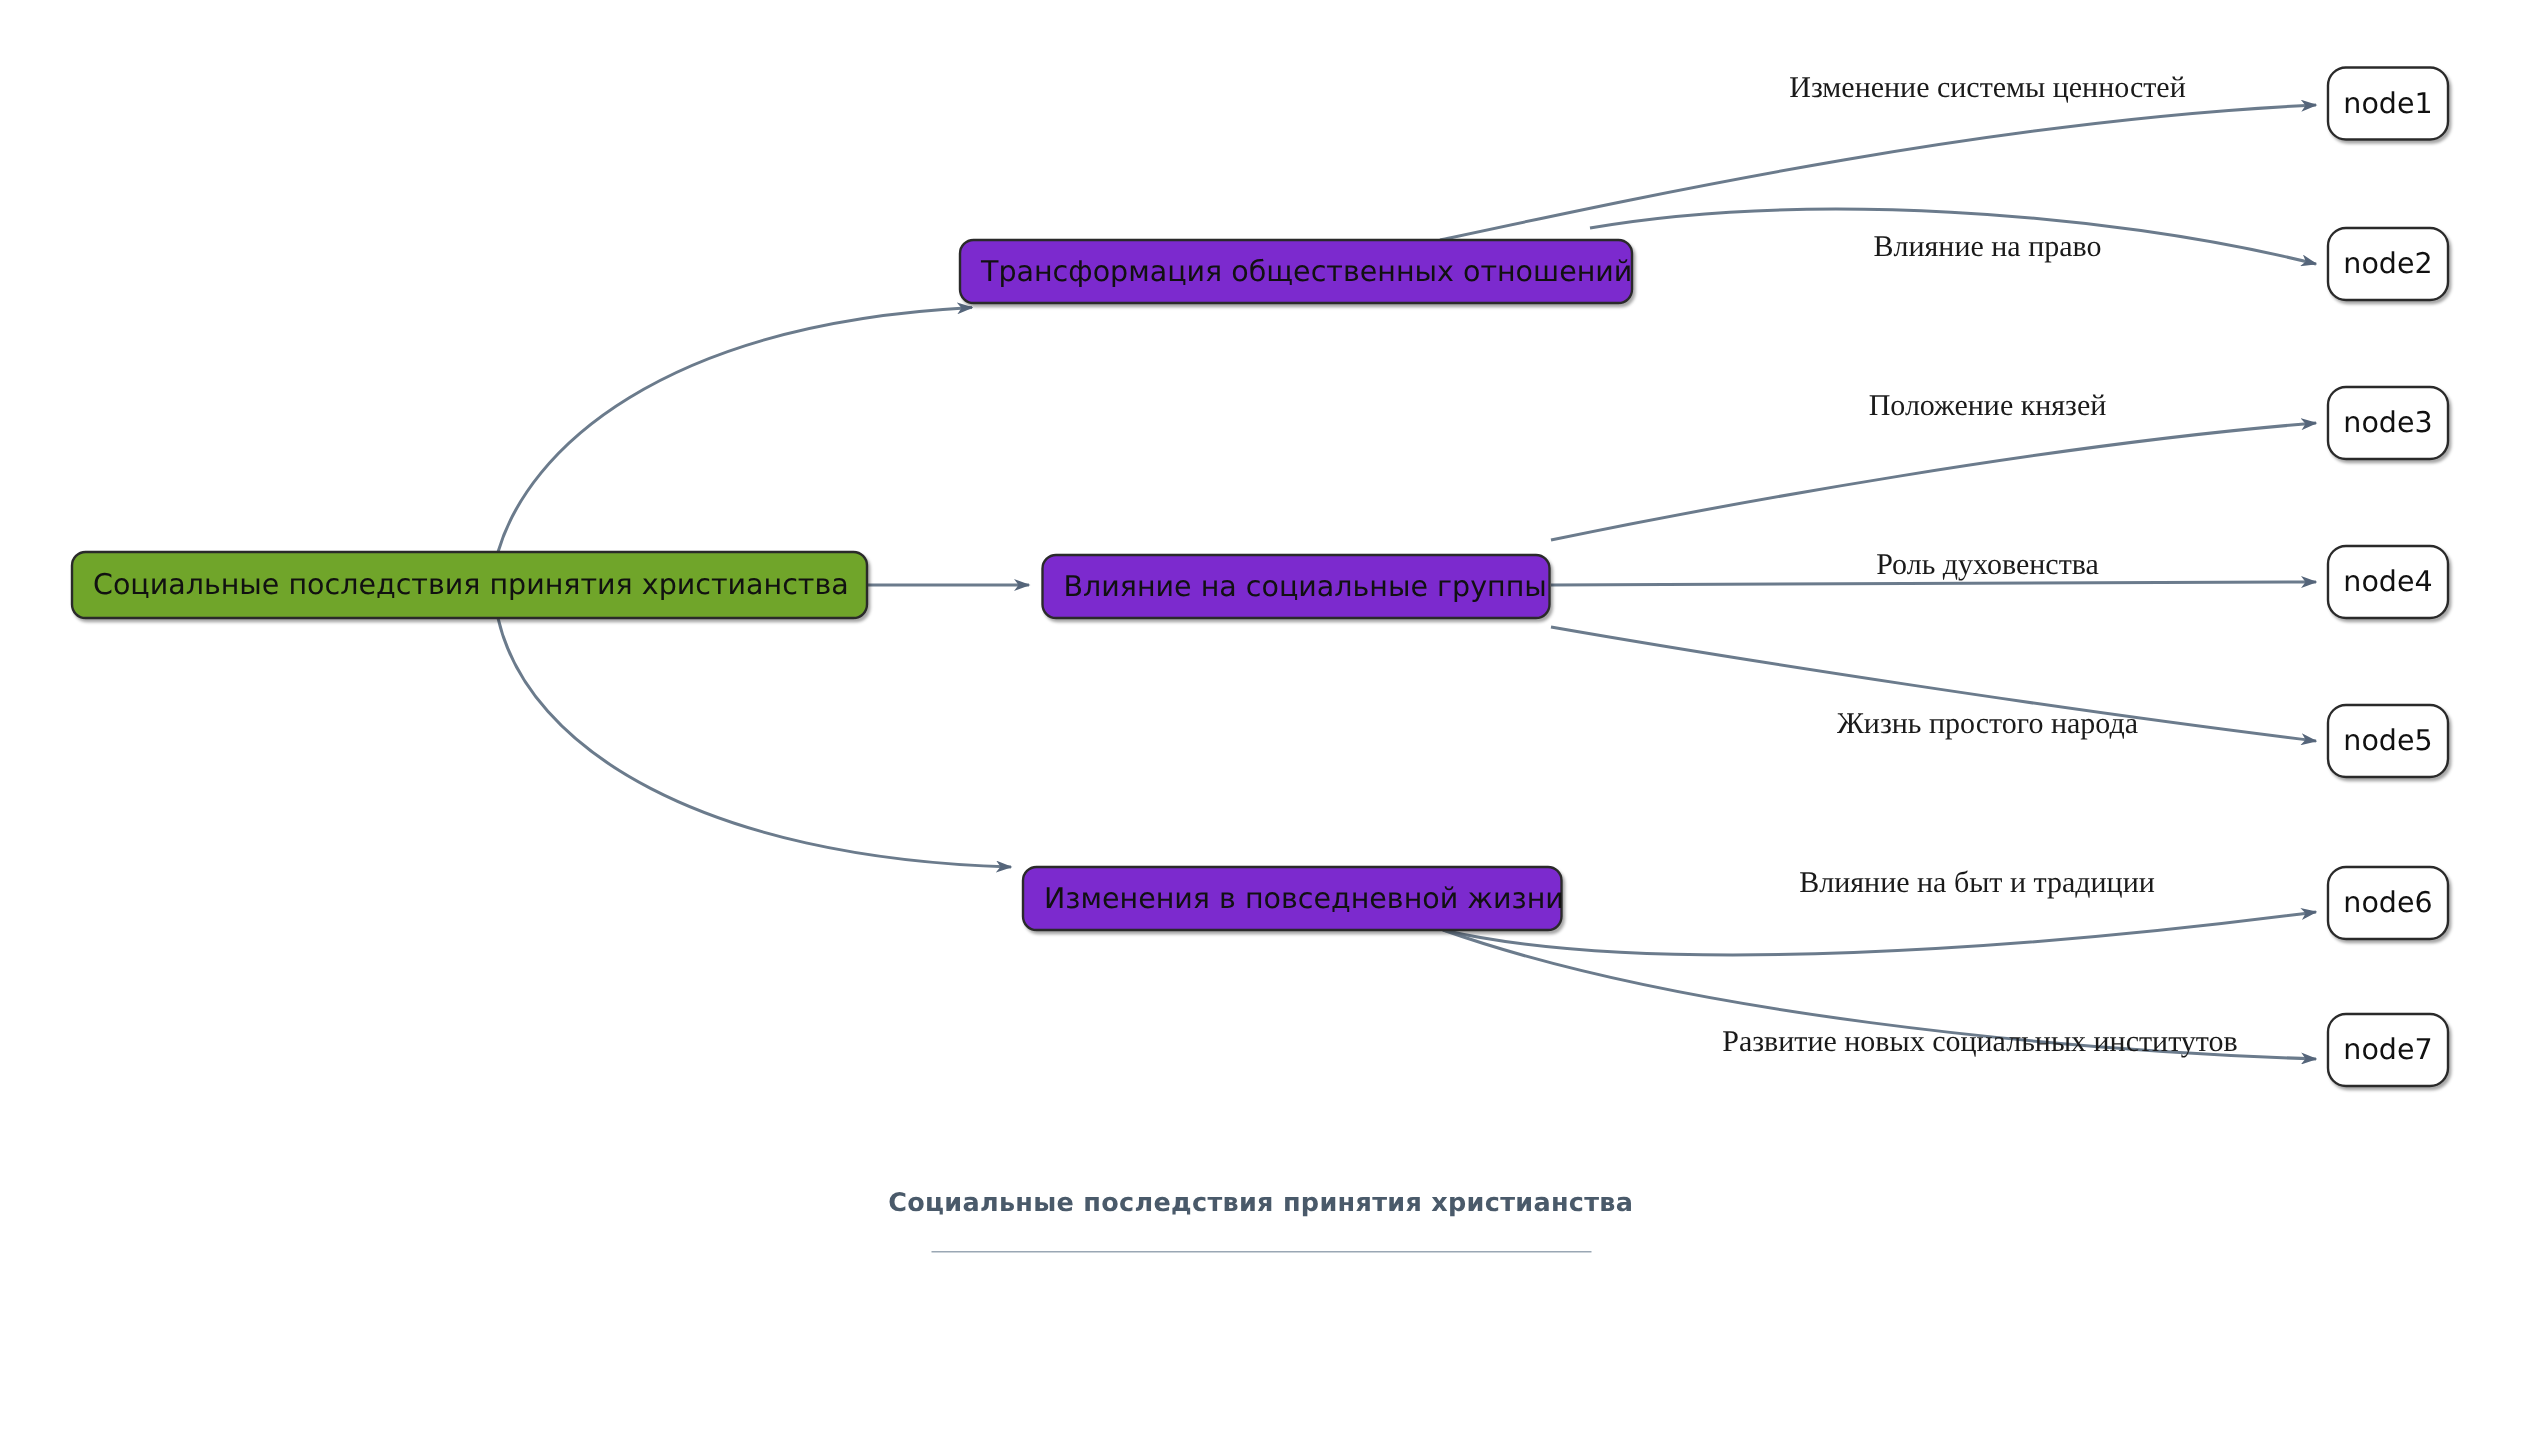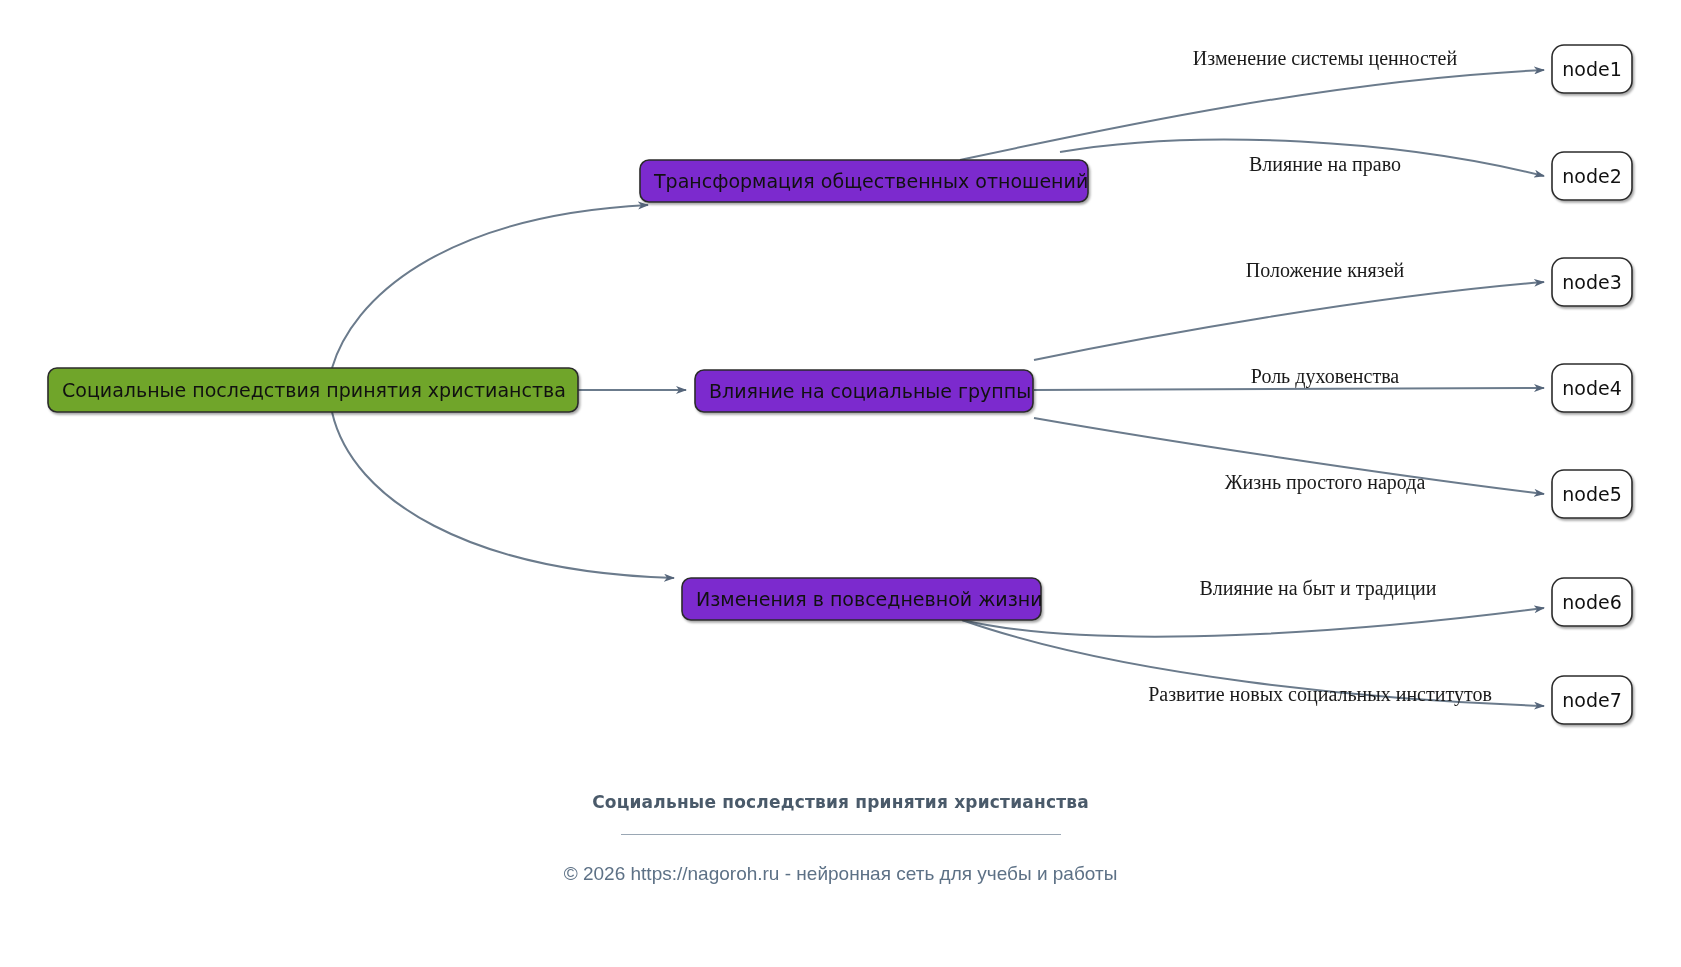--- a/index.html
+++ b/index.html
@@ -154,14 +154,13 @@
       <text class="edge-label" x="1325" y="378">Роль духовенства</text>
       <text class="edge-label" x="1325" y="484">Жизнь простого народа</text>
       <text class="edge-label" x="1318" y="590">Влияние на быт и традиции</text>
       <text class="edge-label" x="1320" y="696">Развитие новых социальных институтов</text>
     </g>
 </svg>
 
 <div class="footer-wrap">
   <p class="footer-title">Социальные последствия принятия христианства</p>
   <div class="footer-rule"></div>
-  <p class="footer-copy">© 2026 https://nagoroh.ru - нейронная сеть для учебы и работы</p>
 </div>
 
 </body></html>

